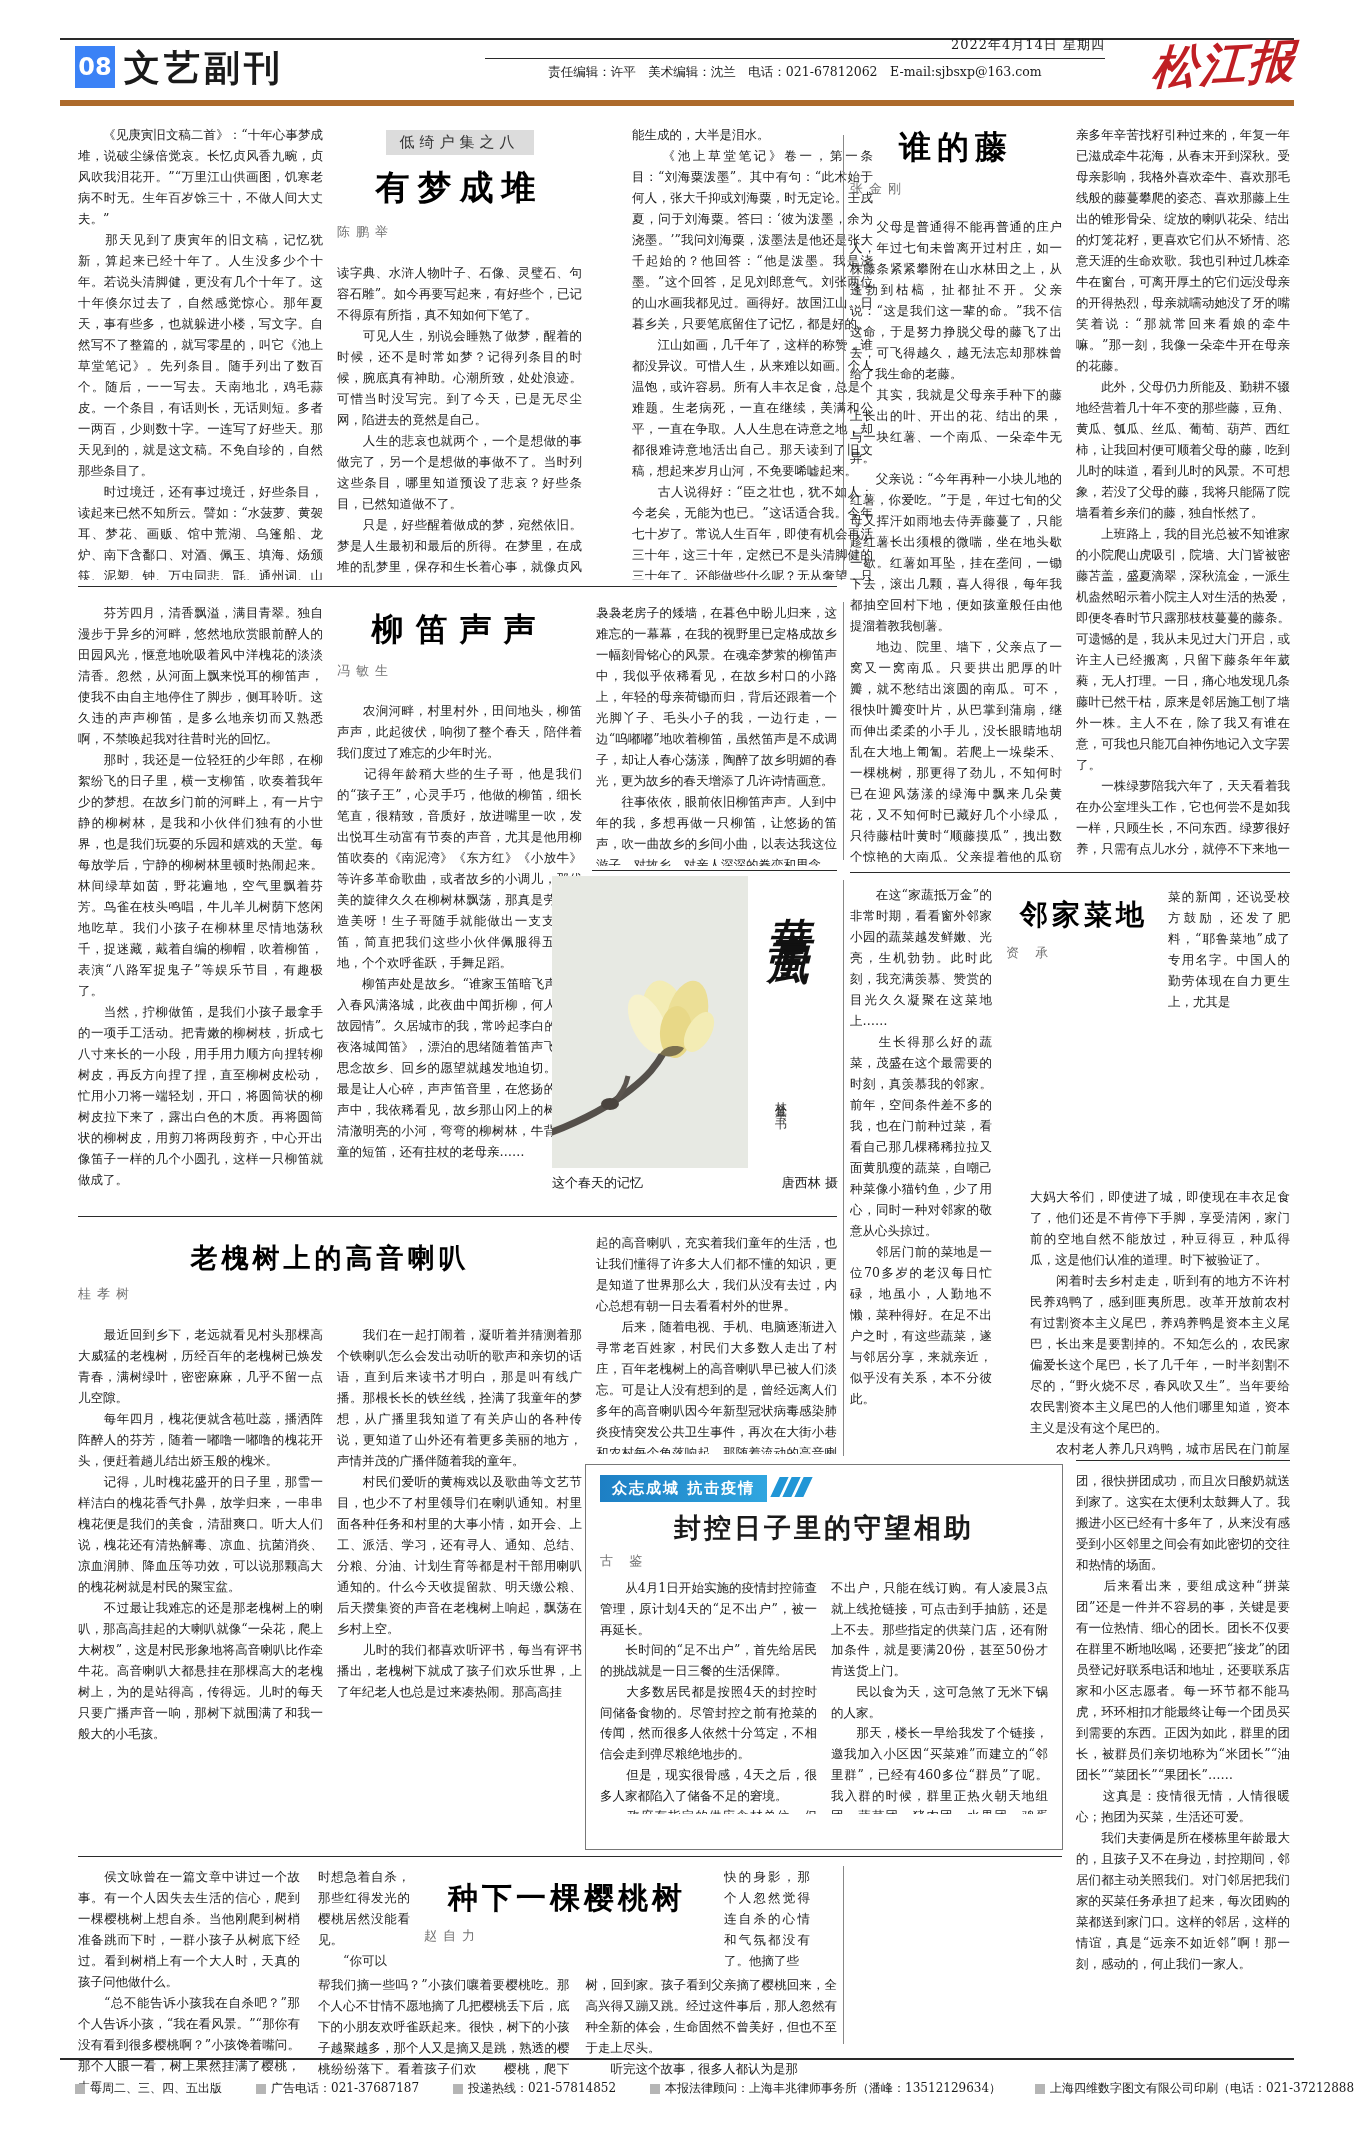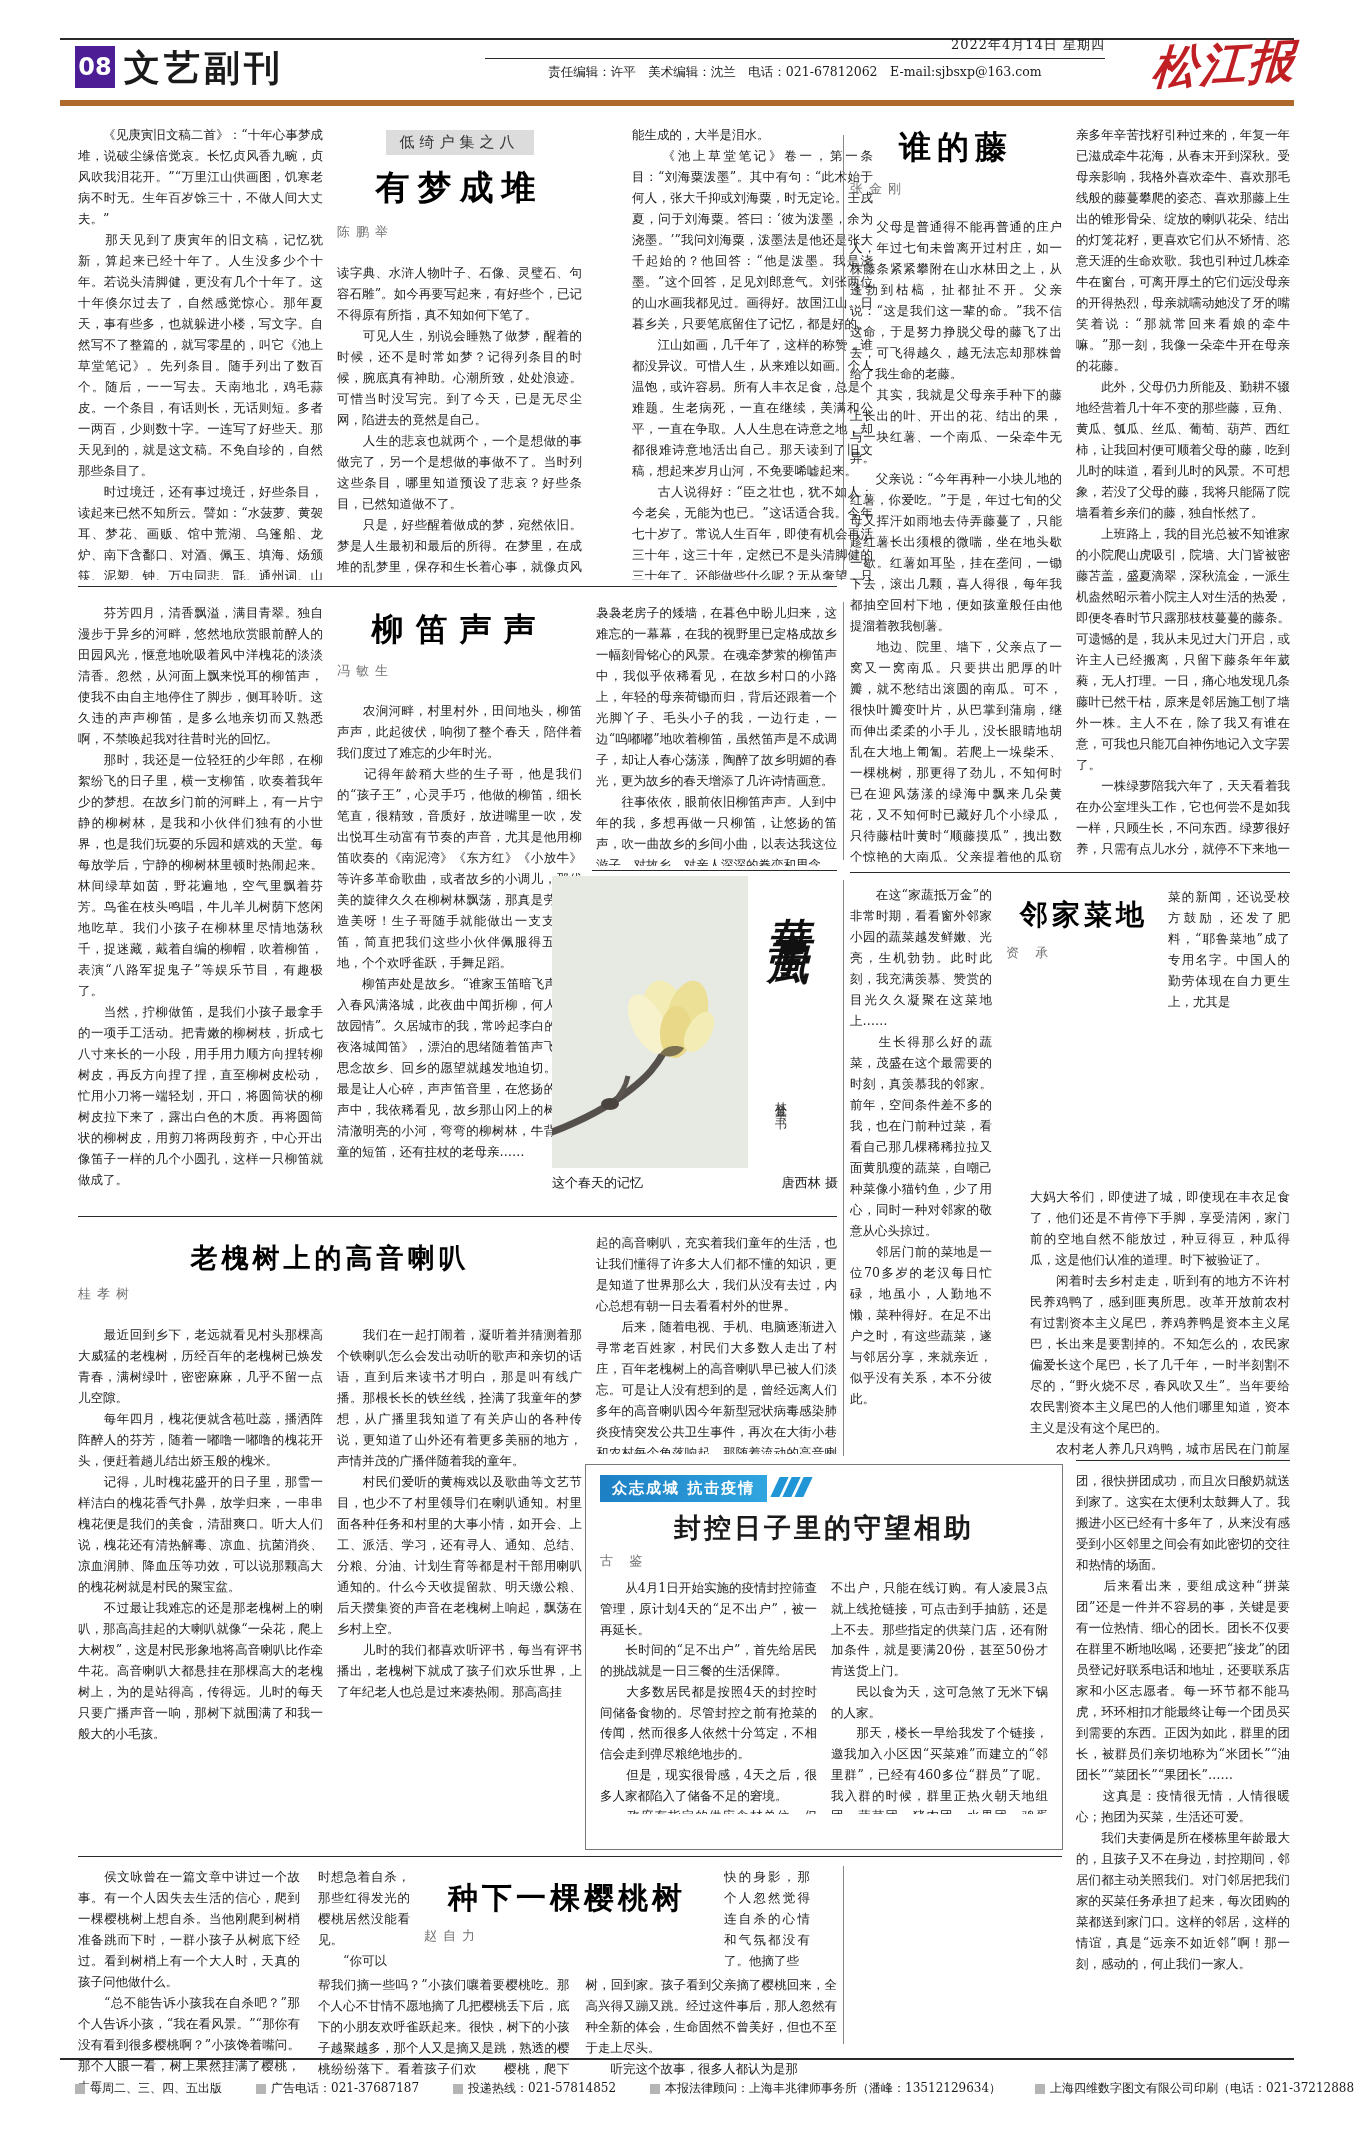--- a/index.html
+++ b/index.html
@@ -9,21 +9,21 @@
   .rule{position:absolute;background:#2a2a2a;}
   .vrule{position:absolute;width:1px;background:#888;}
   .brown{background:#ad6a2b;}
   .col{position:absolute;font-size:12.5px;line-height:1.68;text-align:justify;
        white-space:pre-line;overflow:hidden;color:#1c1c1c;}
   .narrow{font-size:12.5px;}
   .art-title{font-weight:bold;color:#000;text-align:center;}
   .author{text-align:left;font-size:13px;letter-spacing:6px;color:#737373;}
   .label-box{display:inline-block;background:#dcdcdc;color:#333;font-size:15px;
              letter-spacing:5px;padding:3px 14px;}
-  .pagenum{position:absolute;left:75px;top:46px;width:40px;height:42px;background:#4c1d95;
+  .pagenum{position:absolute;left:75px;top:46px;width:40px;height:42px;background:#3b82f6;
            color:#fff;font-size:24px;font-weight:bold;text-align:center;line-height:42px;
            font-family:"DejaVu Sans","Liberation Sans",sans-serif;}
   .section-title{position:absolute;left:124px;top:44px;font-size:36px;font-weight:bold;letter-spacing:4px;}
   .masthead{position:absolute;right:58px;top:34px;font-size:46px;font-weight:bold;color:#c01f24;
             font-style:italic;transform:rotate(-3deg) skewX(-6deg);letter-spacing:2px;}
   .hdr-date{position:absolute;left:485px;top:36px;width:620px;text-align:right;font-size:13px;letter-spacing:1px;}
   .hdr-editors{position:absolute;left:485px;top:64px;width:620px;text-align:center;font-size:12.5px;}
   .banner{display:inline-flex;align-items:center;gap:8px;}
   .banner-box{background:linear-gradient(90deg,#1d7fc4,#30a6e0);color:#fff;font-weight:bold;
               font-size:15px;letter-spacing:2px;padding:4px 12px;

